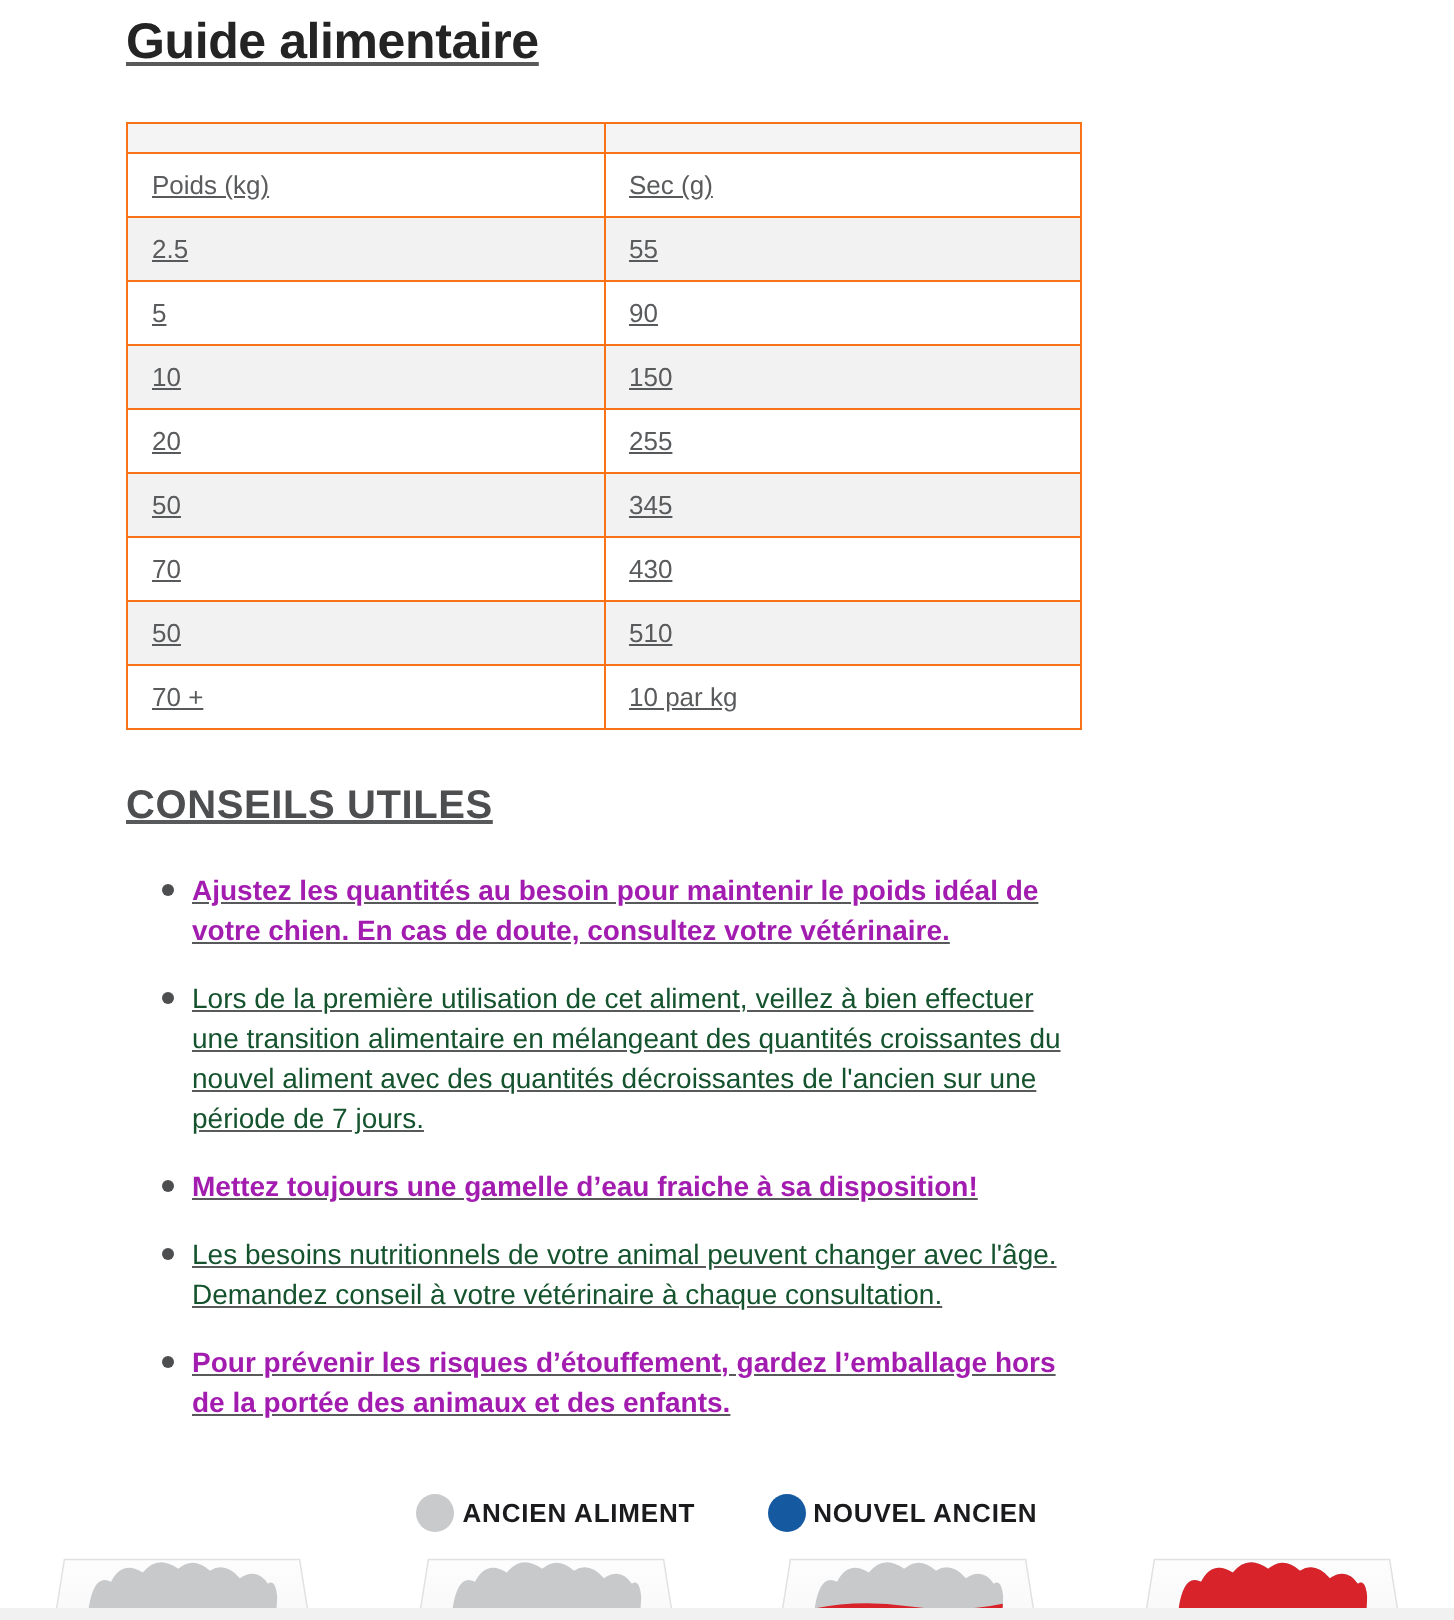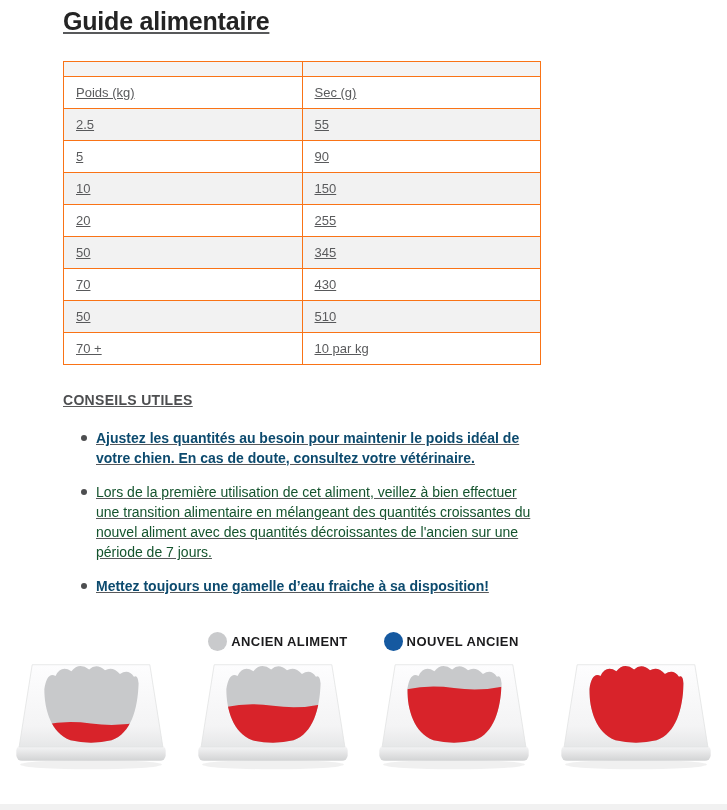--- a/index.html
+++ b/index.html
@@ -43,21 +43,21 @@
   table.feeding-table thead th {
     height: 15px;
     padding: 3px 12px;
     background: #f4f4f4;
   }
   table.feeding-table tbody tr:nth-child(even) td { background: #f2f2f2; }
   table.feeding-table tbody tr:nth-child(odd)  td { background: #ffffff; }
   
   .tips { margin-top: 27px; }
   .tips-heading {
-    font-size: 14px;
+    font-size: 20px;
     font-weight: 700;
     color: #4d4e50;
     letter-spacing: 0.3px;
   }
   ul.tips-list {
     list-style: none;
     margin-top: 20px;
     padding-left: 33px;
   }
   ul.tips-list li {
@@ -70,21 +70,21 @@
   ul.tips-list li::before {
     content: "";
     position: absolute;
     left: -15px;
     top: 7px;
     width: 6px;
     height: 6px;
     border-radius: 50%;
     background: #4d4e50;
   }
-  ul.tips-list li.bold { font-weight: 700; color: #0c4a6e; }
+  ul.tips-list li.bold { font-weight: 700; color: #a21caf; }
   
   .legend {
     margin-top: 36px;
     display: flex;
     justify-content: center;
     align-items: flex-start;
     gap: 36px;
   }
   .legend-item { display: flex; align-items: center; gap: 4px; }
   .legend-dot {
@@ -187,20 +187,22 @@
       </tr>
     </tbody>
   </table>
 
   <div class="tips">
     <div class="tips-heading">CONSEILS UTILES</div>
     <ul class="tips-list">
       <li class="bold"><span>Ajustez les quantités au besoin pour maintenir le poids idéal de votre chien. En cas de doute, consultez votre vétérinaire.</span></li>
       <li><span>Lors de la première utilisation de cet aliment, veillez à bien effectuer une transition alimentaire en mélangeant des quantités croissantes du nouvel aliment avec des quantités décroissantes de l'ancien sur une période de 7 jours.</span></li>
       <li class="bold"><span>Mettez toujours une gamelle d’eau fraiche à sa disposition!</span></li>
+      <li><span>Les besoins nutritionnels de votre animal peuvent changer avec l'âge. Demandez conseil à votre vétérinaire à chaque consultation.</span></li>
+      <li class="bold"><span>Pour prévenir les risques d’étouffement, gardez l’emballage hors de la portée des animaux et des enfants.</span></li>
     </ul>
   </div>
 
 </div>
 
 <div class="legend">
   <div class="legend-item">
     <span class="legend-dot" id="dot-old" style="background: rgb(201, 202, 204);"></span>
     <span class="legend-label">ANCIEN ALIMENT</span>
   </div>

